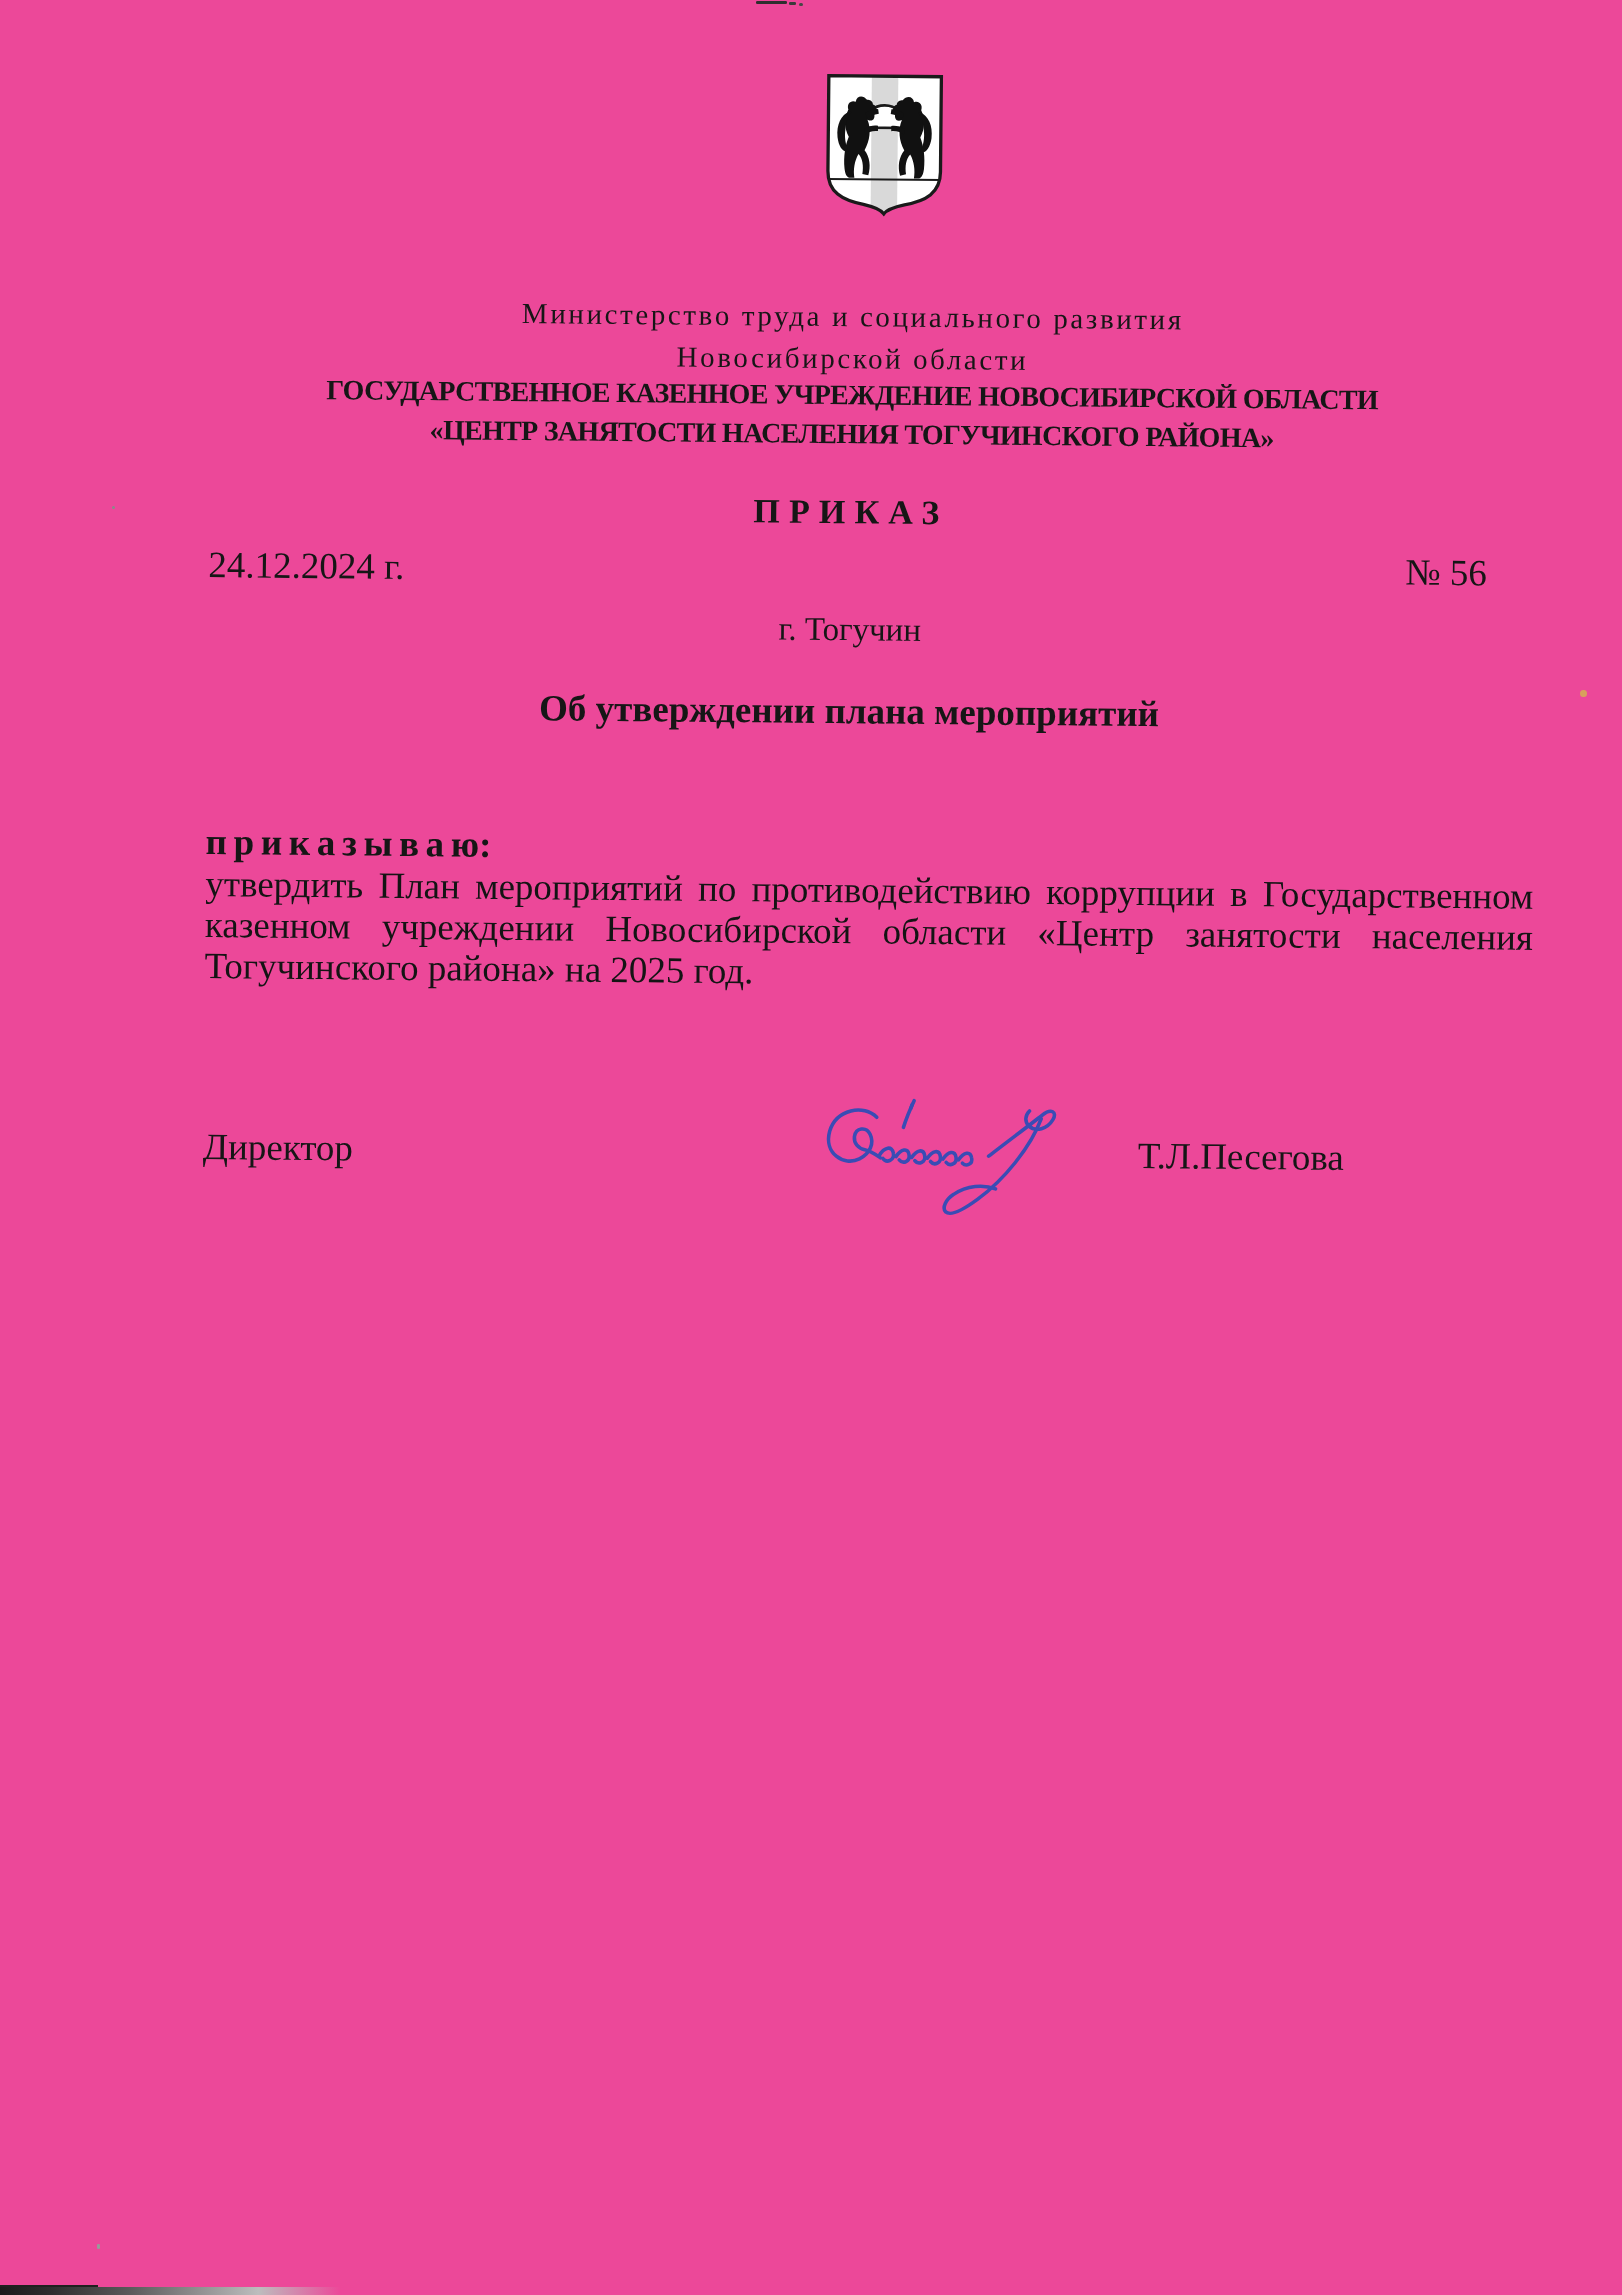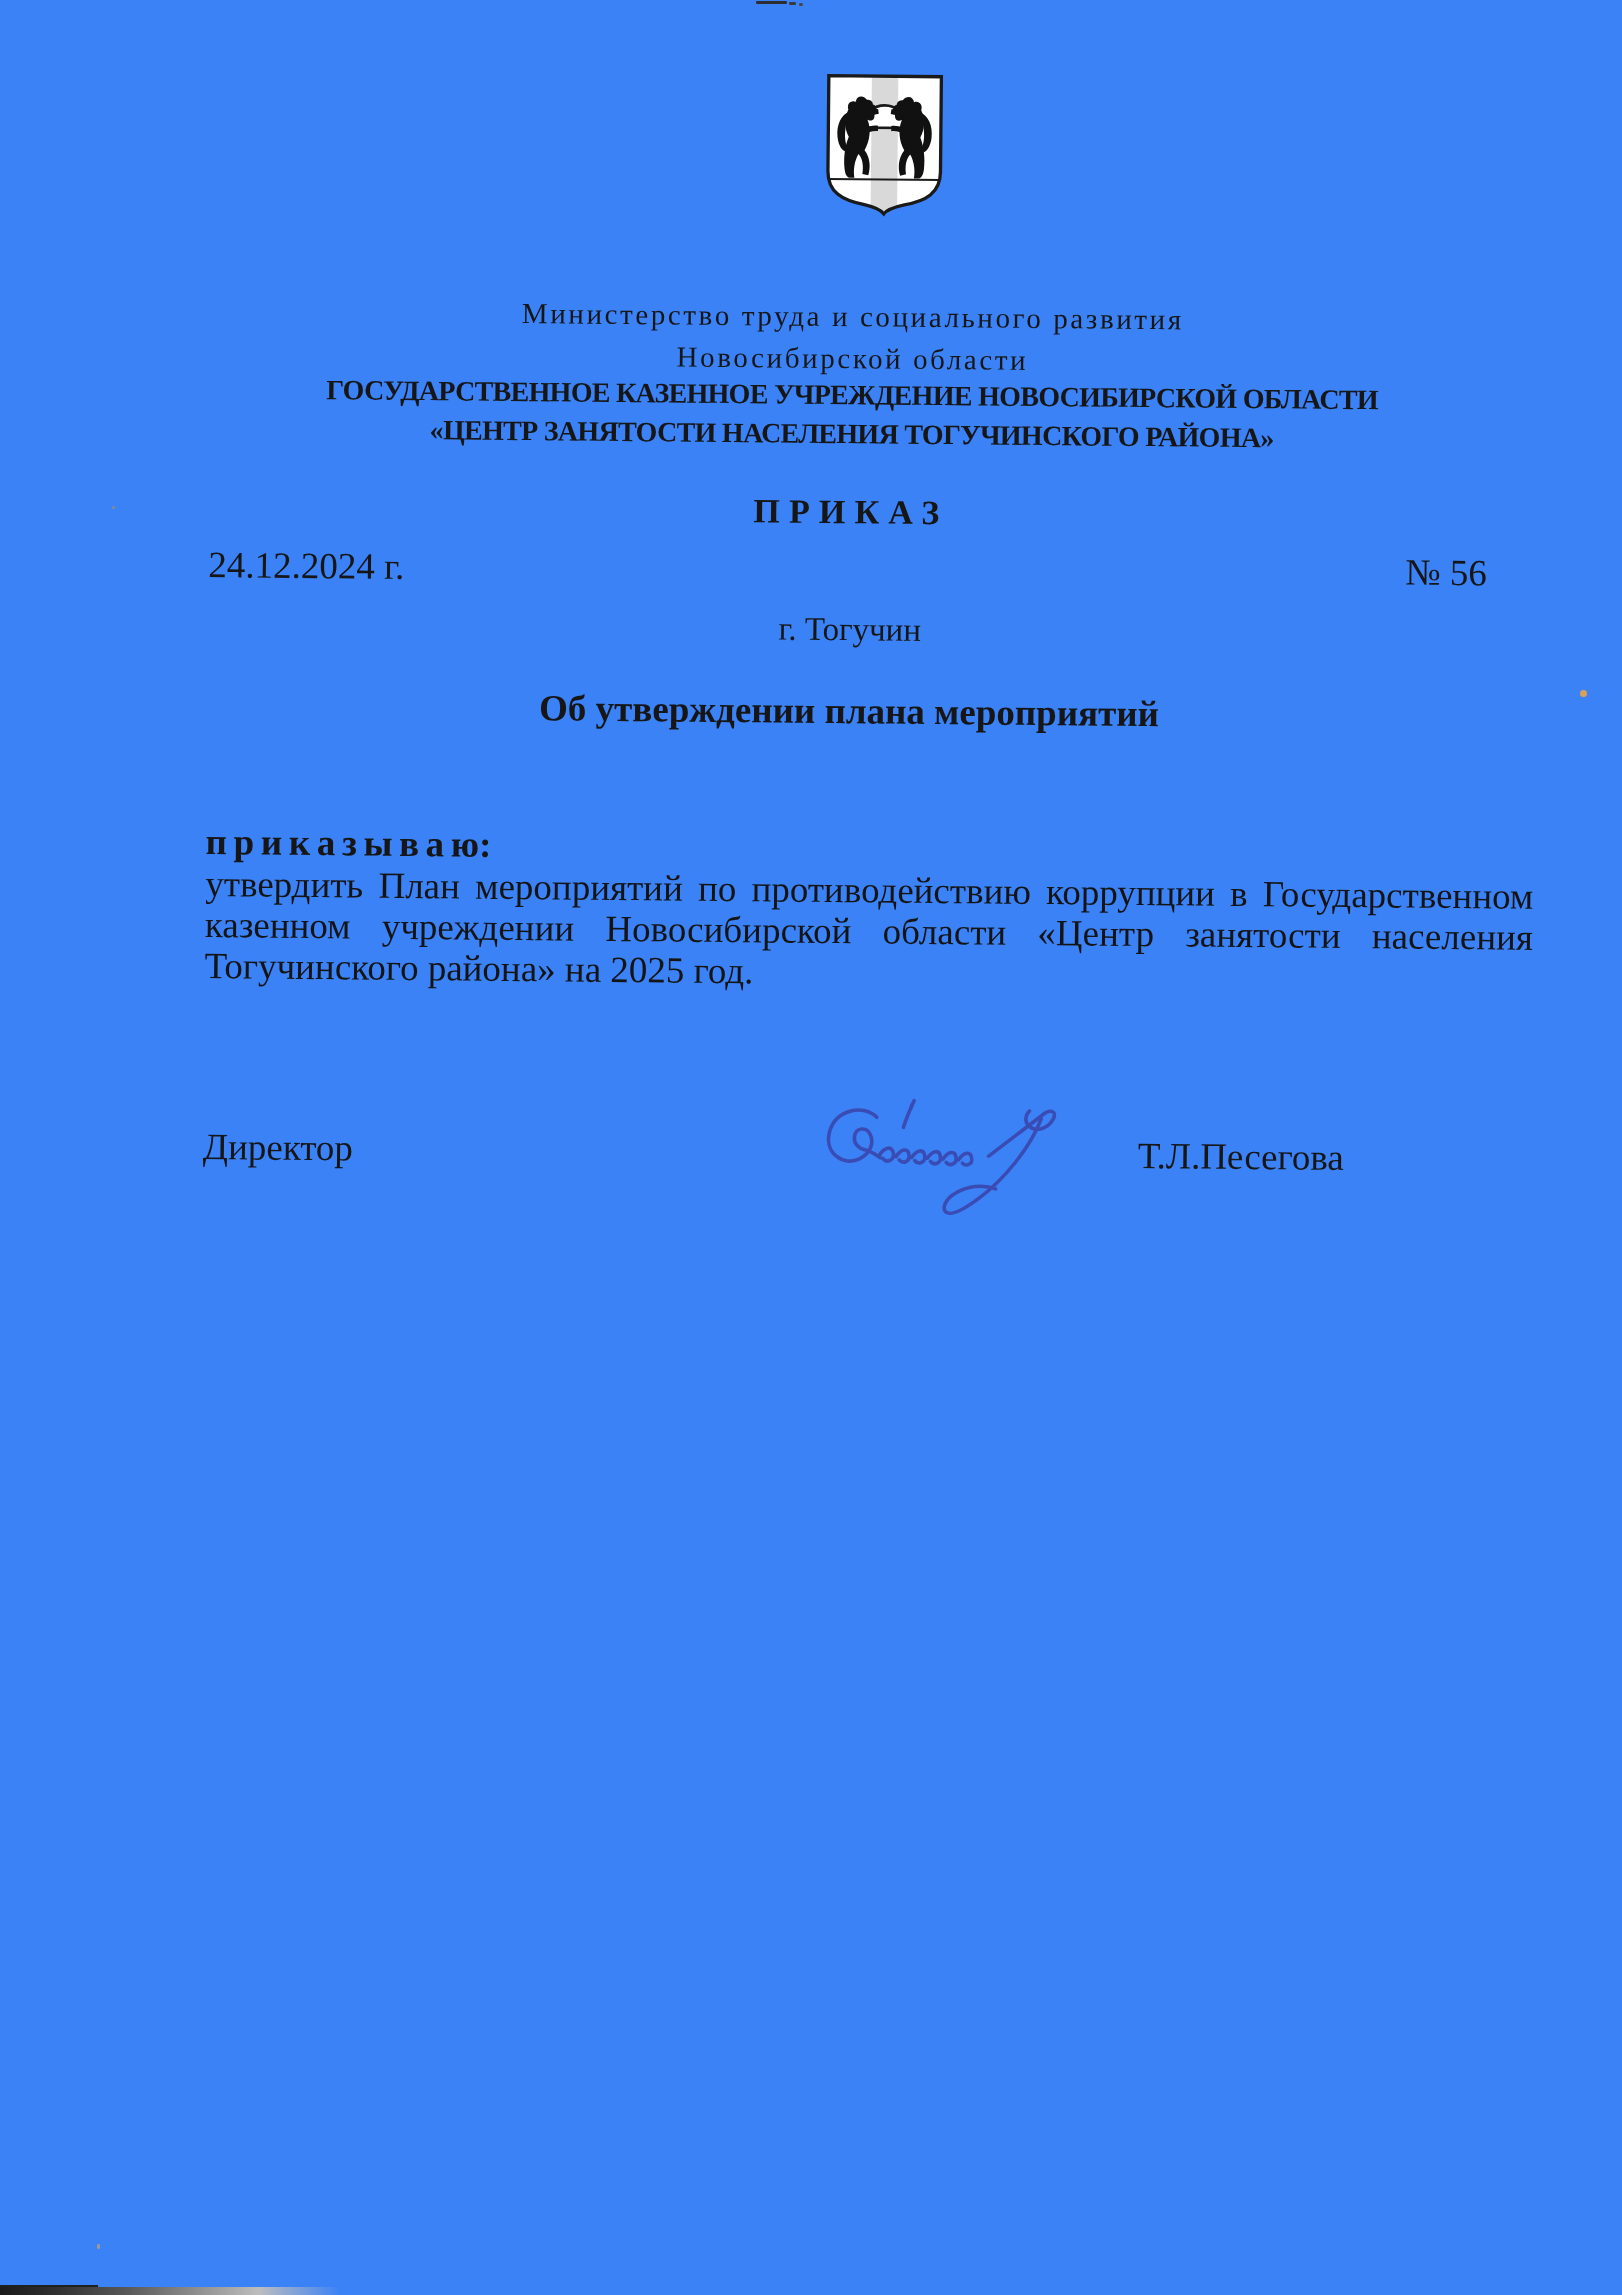--- a/index.html
+++ b/index.html
@@ -1,19 +1,19 @@
 <!DOCTYPE html>
 <html style="font-size:10.5px"><head>
 <meta charset="utf-8">
 <style>
   html,body{margin:0;padding:0;background:#e8e8e8;}
   .page{
     position:relative;
     width:1623px;height:2295px;
-    background:#3b82f6;
+    background:#ec4899;
     overflow:hidden;
     font-family:"Liberation Serif","DejaVu Serif",serif;
     color:#161616;
   }
   
   .doc{
     position:absolute;inset:0;
     transform:rotate(0.55deg);
     transform-origin:203px 294px;
   }

